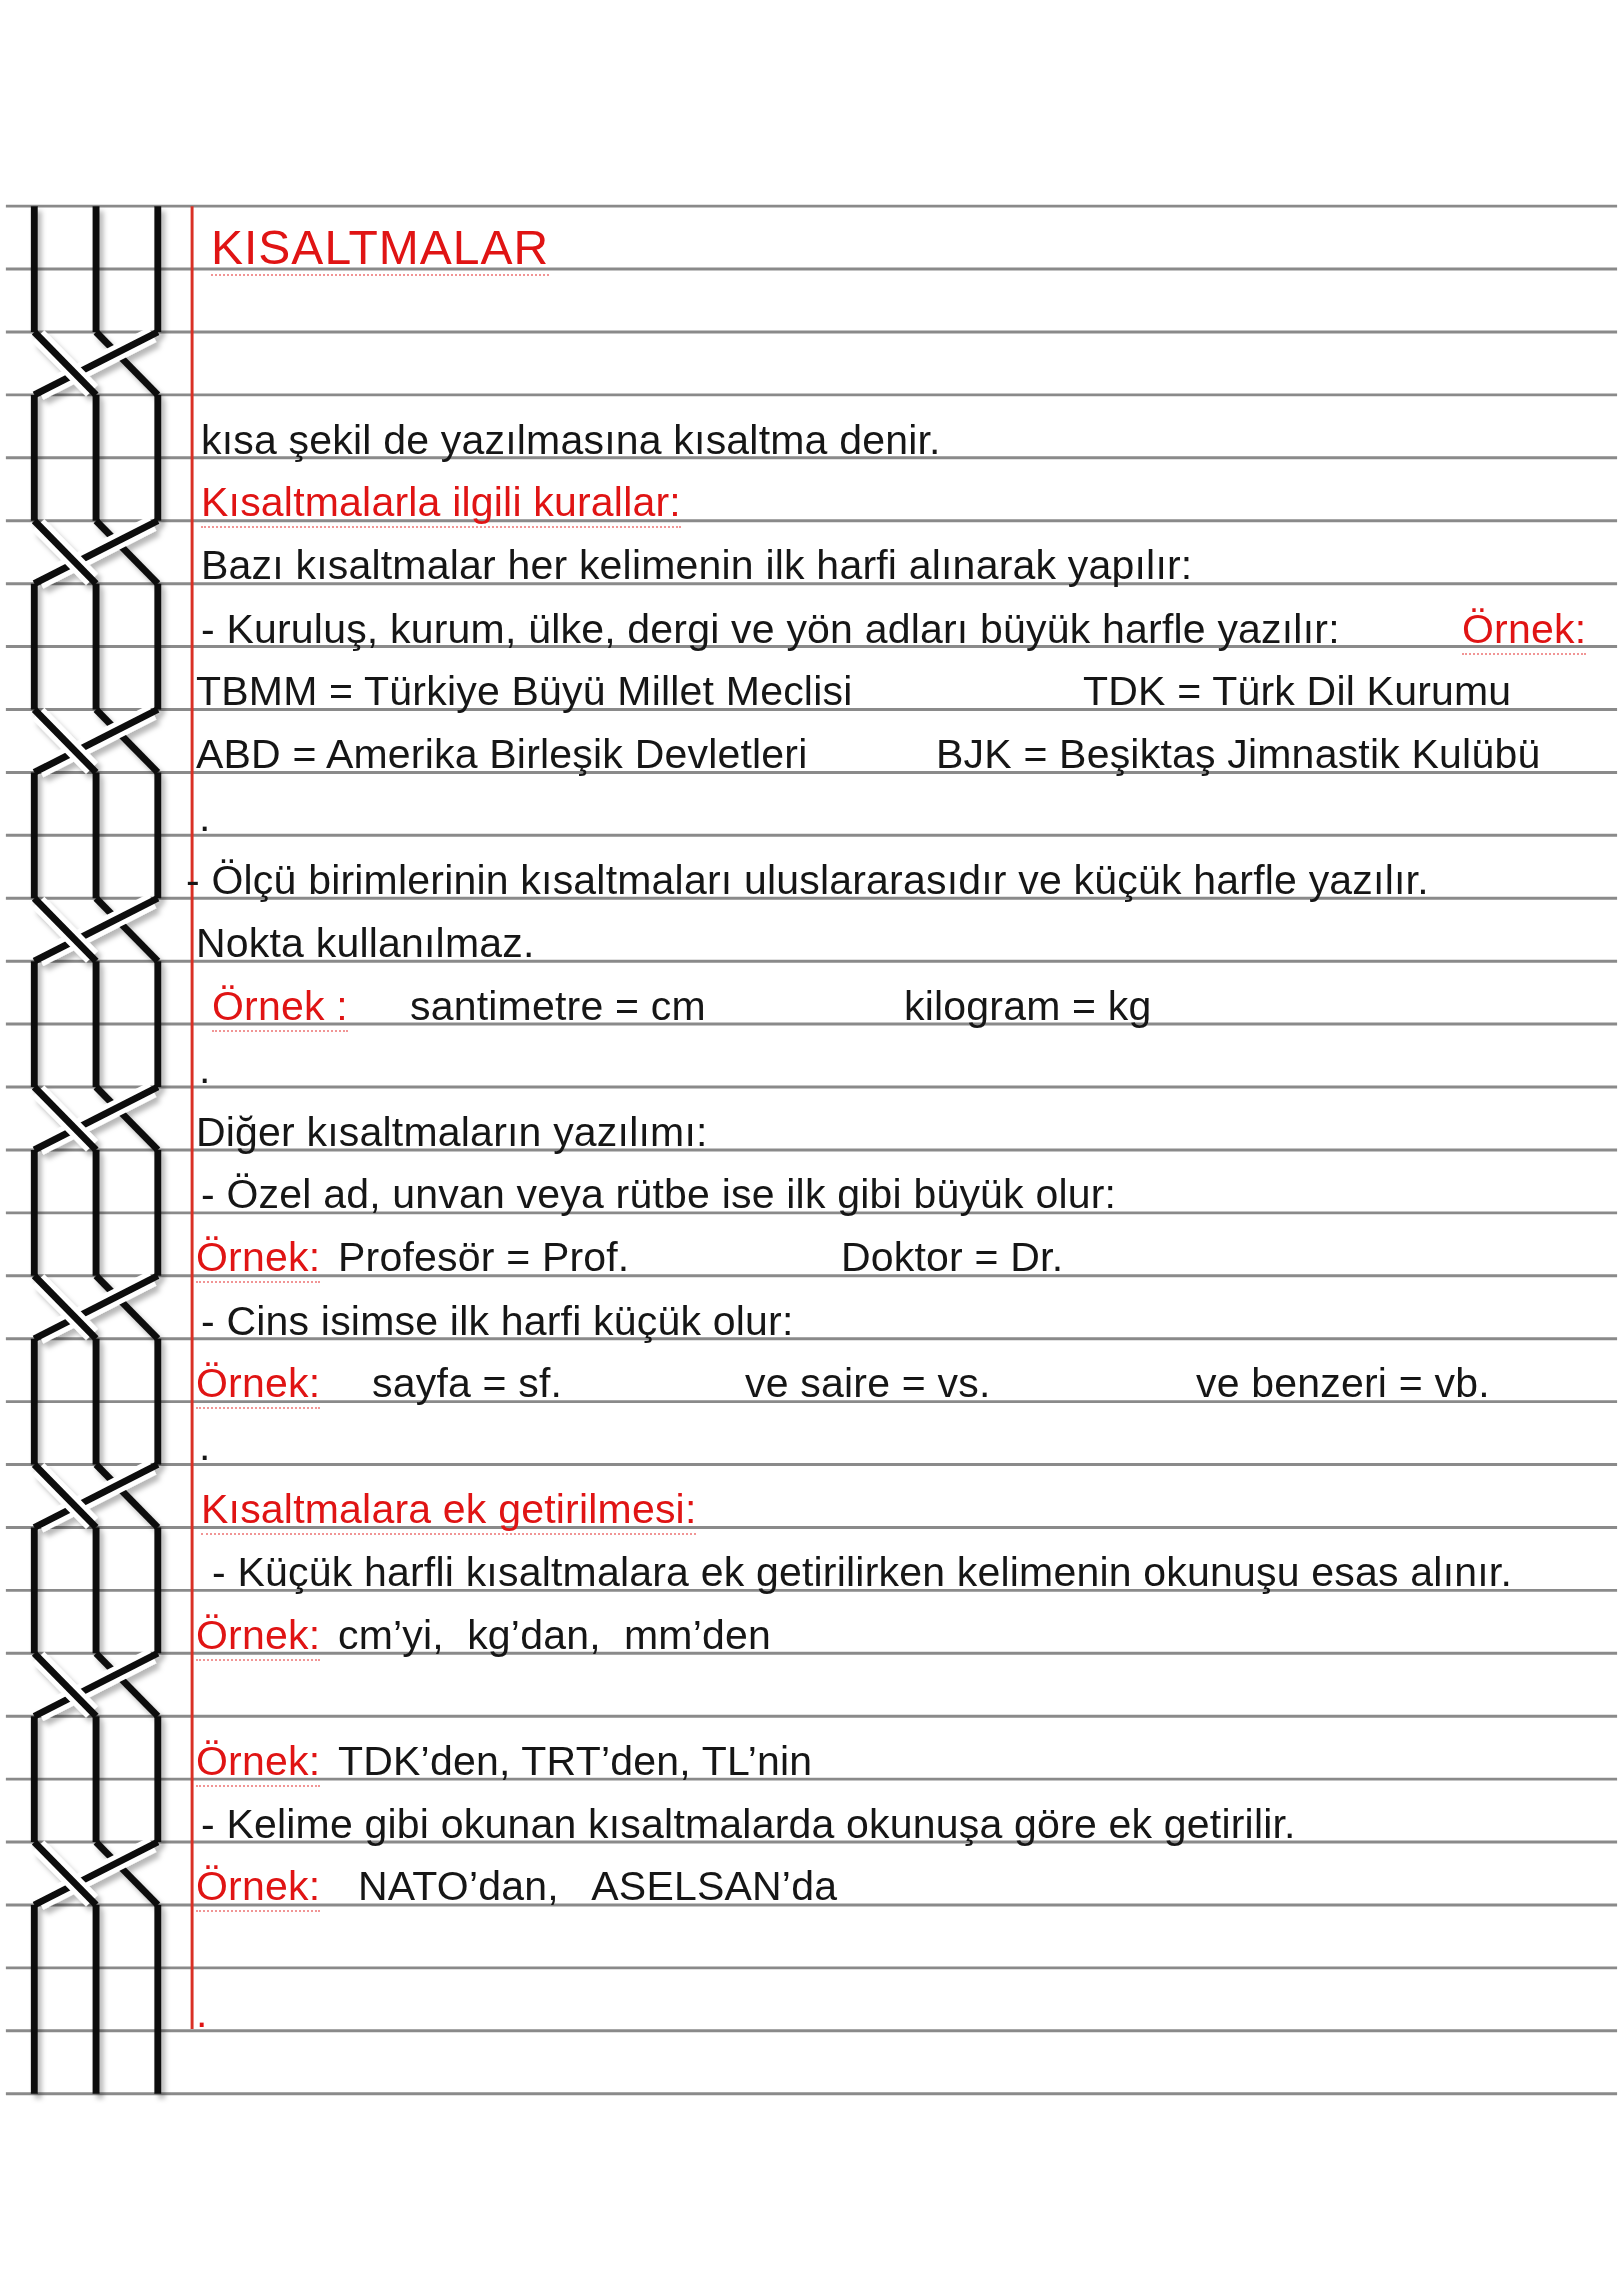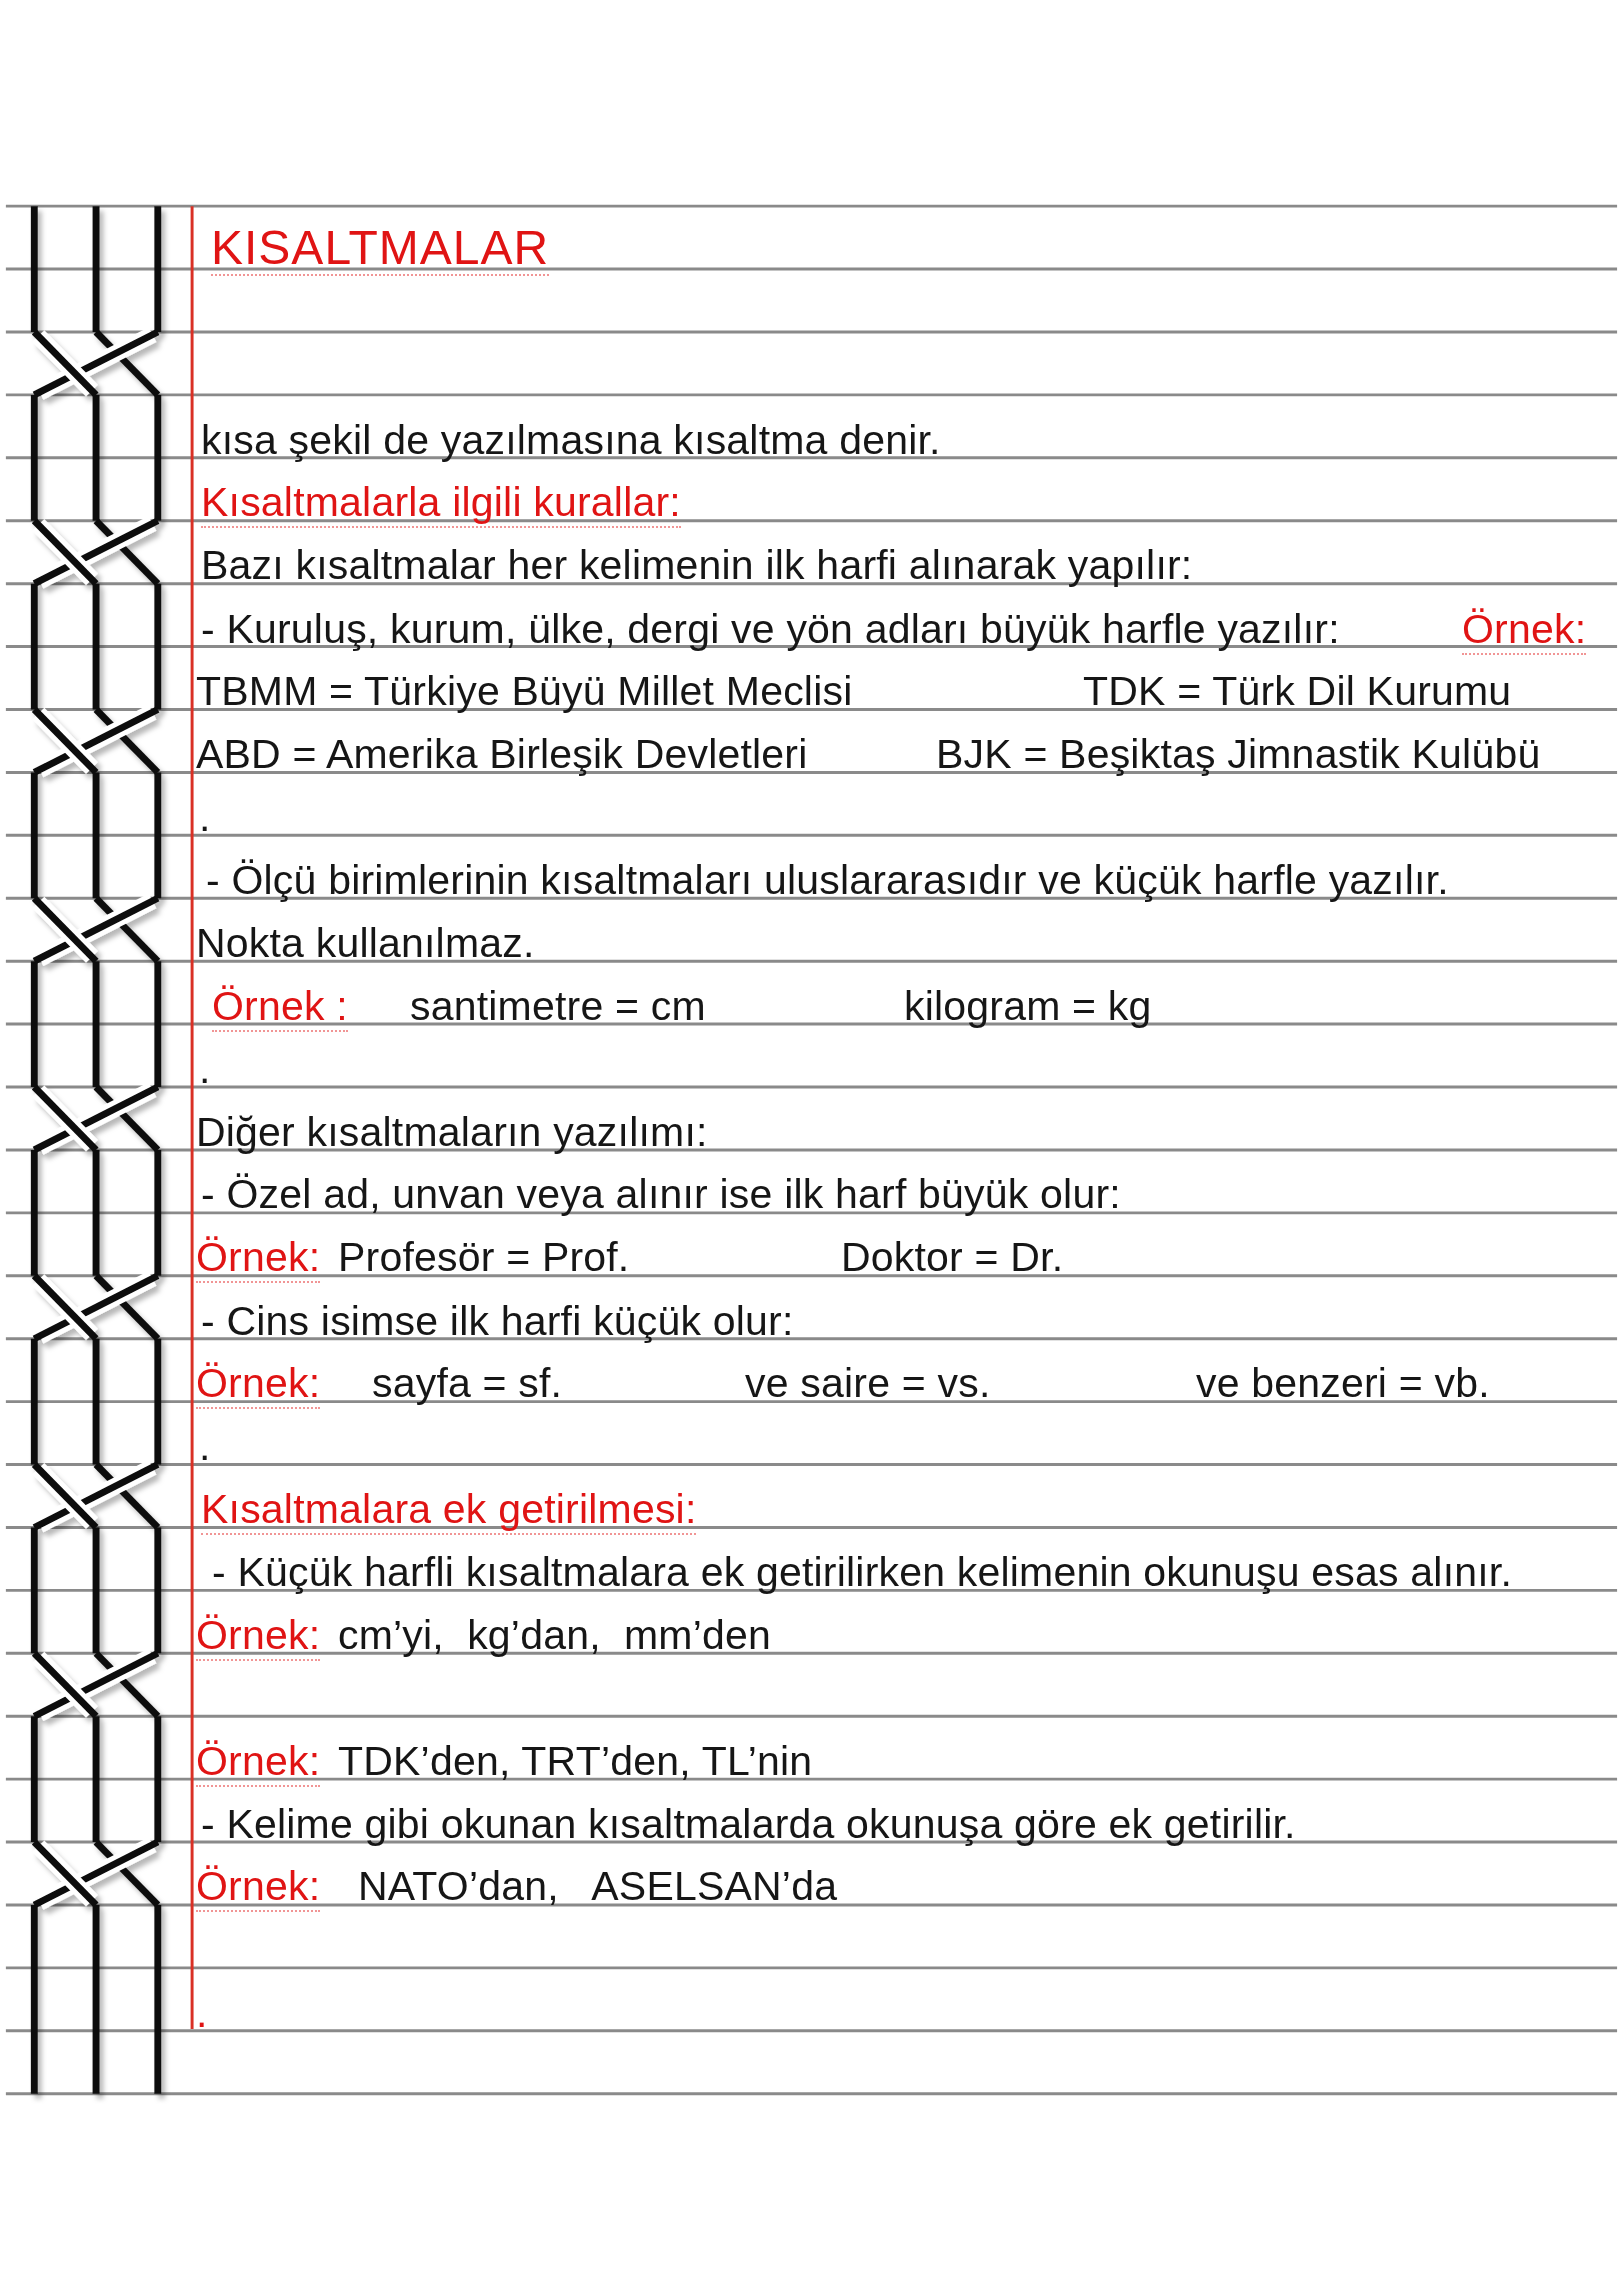--- a/index.html
+++ b/index.html
@@ -114,21 +114,21 @@
   <div class="row" style="top:732px">
     <span style="left:196px">ABD = Amerika Birleşik Devletleri</span>
     <span style="left:936px">BJK = Beşiktaş Jimnastik Kulübü</span>
   </div>
 
   <div class="row" style="top:795px">
     <span style="left:199px">.</span>
   </div>
 
   <div class="row" style="top:858px">
-    <span style="left:206px">- Ölçü birimlerinin kısaltmaları uluslararasıdır ve küçük harfle yazılır.</span>
+    <span style="left:186px">- Ölçü birimlerinin kısaltmaları uluslararasıdır ve küçük harfle yazılır.</span>
   </div>
 
   <div class="row" style="top:921px">
     <span style="left:196px">Nokta kullanılmaz.</span>
   </div>
 
   <div class="row" style="top:984px">
     <span class="red" style="left:212px">Örnek :</span>
     <span style="left:410px">santimetre = cm</span>
     <span style="left:904px">kilogram = kg</span>
@@ -136,21 +136,21 @@
 
   <div class="row" style="top:1047px">
     <span style="left:199px">.</span>
   </div>
 
   <div class="row" style="top:1110px">
     <span style="left:196px">Diğer kısaltmaların yazılımı:</span>
   </div>
 
   <div class="row" style="top:1172px">
-    <span style="left:201px">- Özel ad, unvan veya alınır ise ilk harf büyük olur:</span>
+    <span style="left:201px">- Özel ad, unvan veya rütbe ise ilk gibi büyük olur:</span>
   </div>
 
   <div class="row" style="top:1235px">
     <span class="red" style="left:196px">Örnek:</span>
     <span style="left:338px">Profesör = Prof.</span>
     <span style="left:841px">Doktor = Dr.</span>
   </div>
 
   <div class="row" style="top:1299px">
     <span style="left:201px">- Cins isimse ilk harfi küçük olur:</span>

